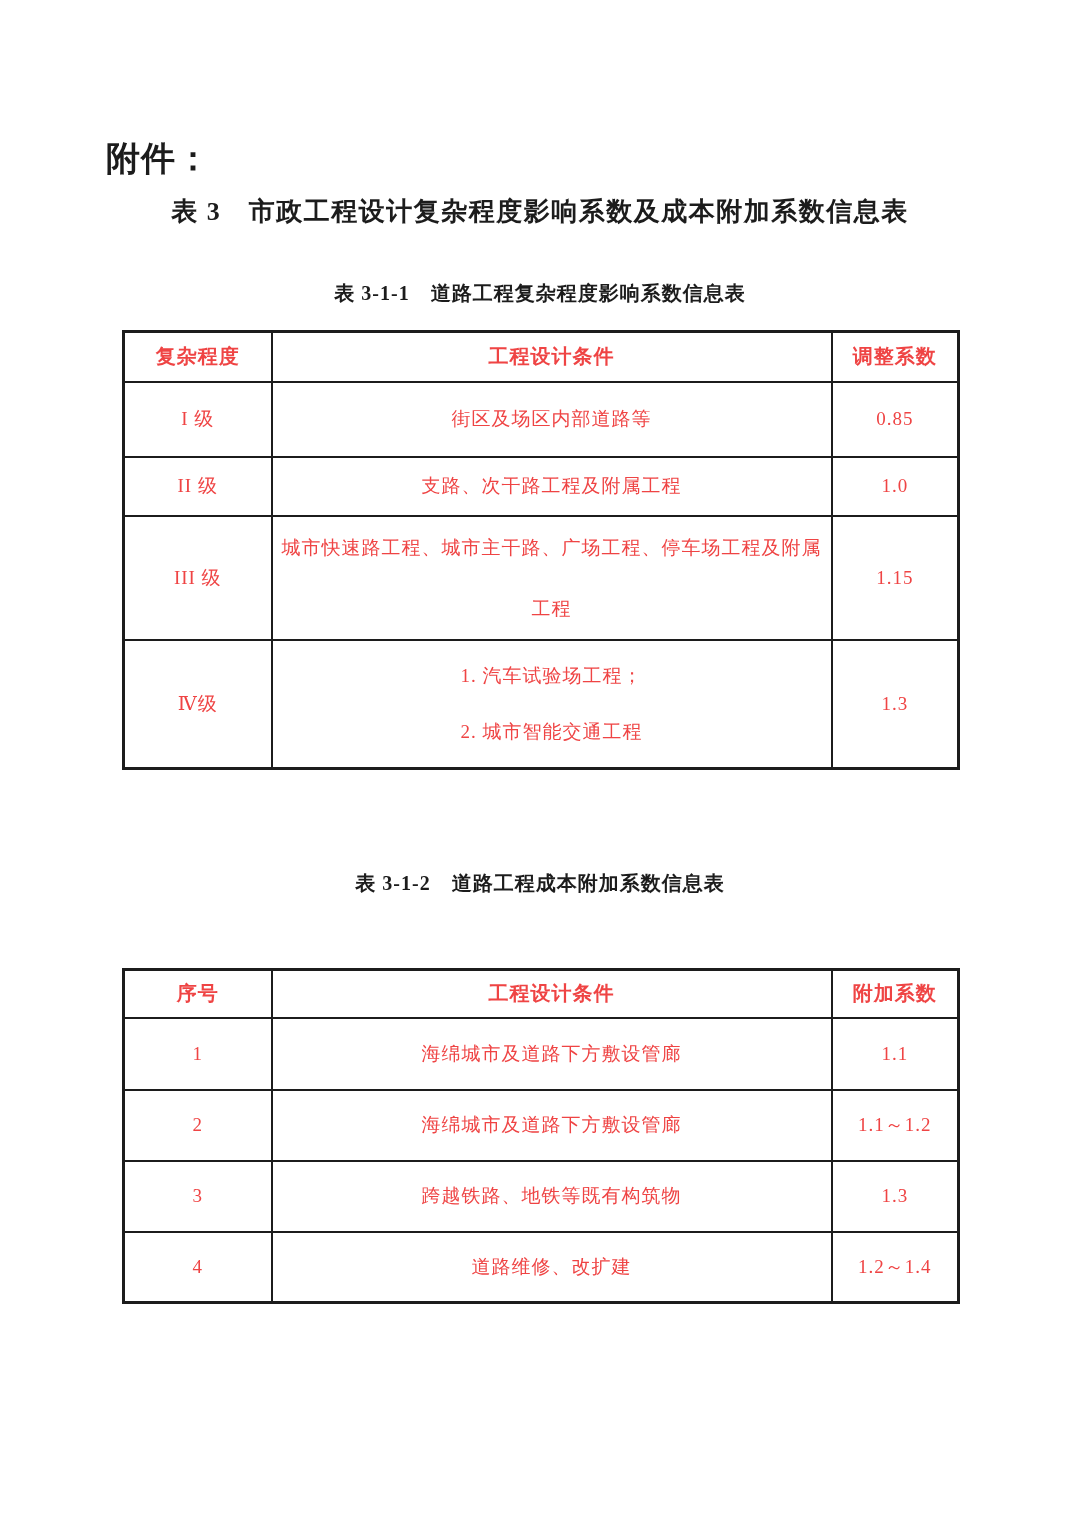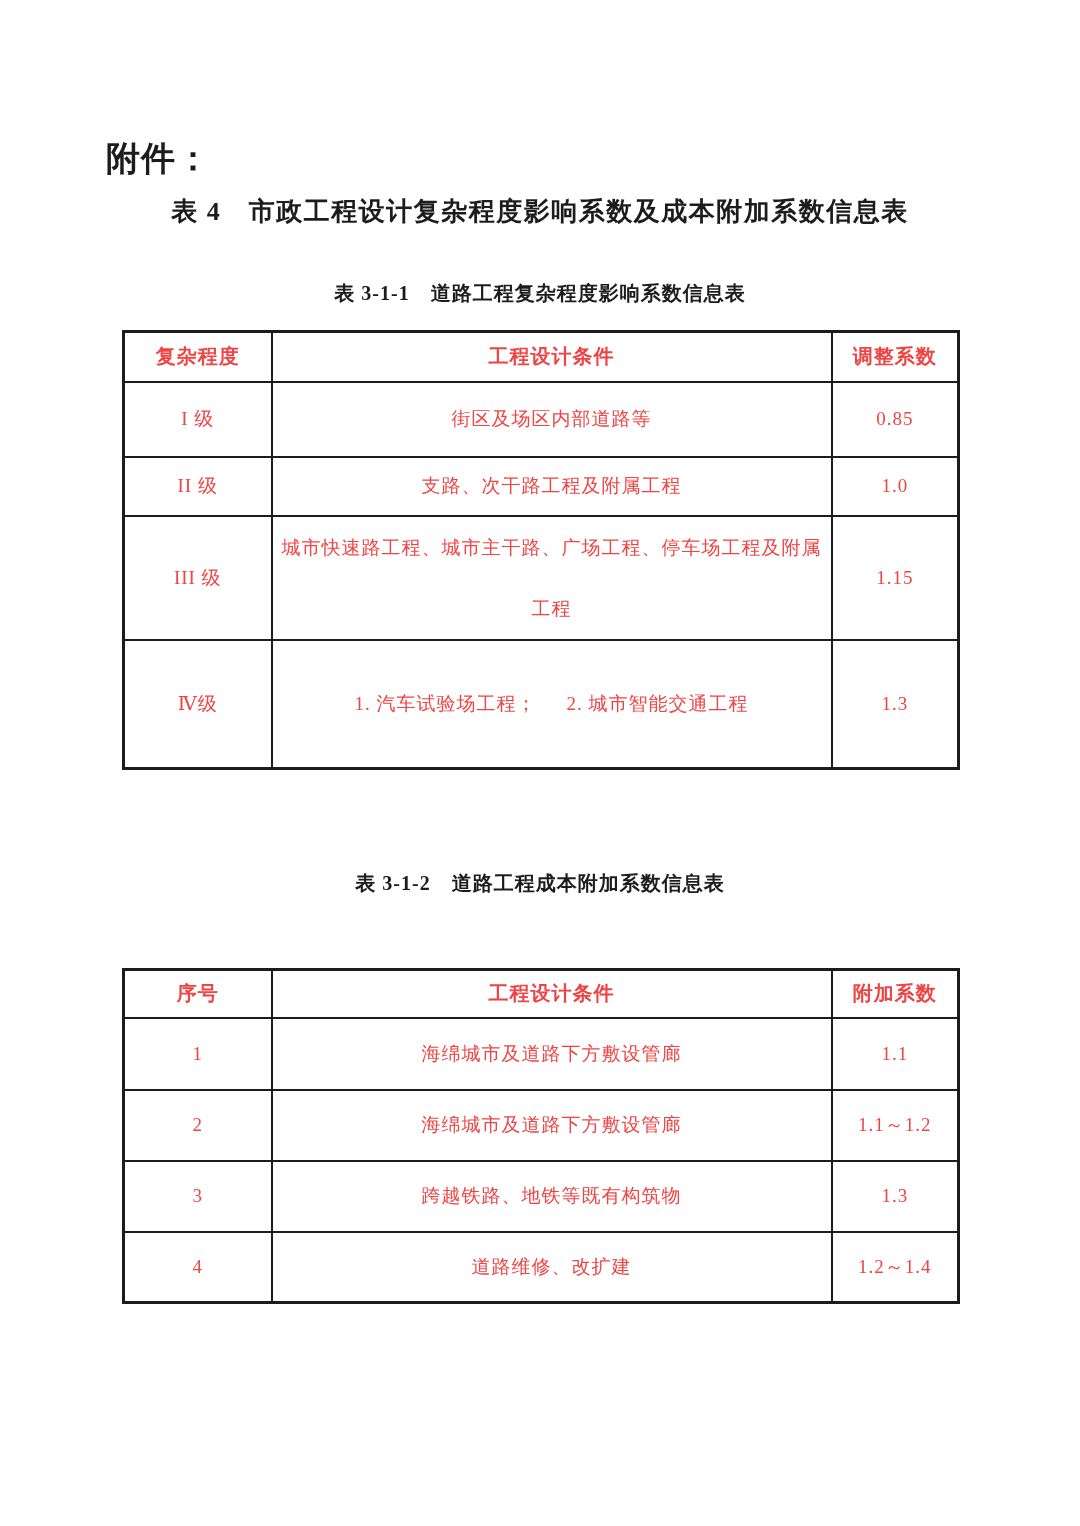--- a/index.html
+++ b/index.html
@@ -82,21 +82,21 @@
   }
   td.cell-coef {
     text-align: center;
     letter-spacing: 1.5px;
   }
   .two-line {
     line-height: 61px;
   }
   .stacked {
     display: flex;
-    flex-direction: row;
+    flex-direction: column;
     justify-content: center;
     gap: 30px;
     height: 100%;
   }
   
   #table1 tr.hrow   { height: 50px; }
   #table1 tr.row-0  { height: 75px; }
   #table1 tr.row-1  { height: 59px; }
   #table1 tr.row-2  { height: 108px; }
   #table1 tr.row-3  { height: 129px; }
@@ -106,21 +106,21 @@
   #table2 tr.row-2  { height: 71px; }
   #table2 tr.row-3  { height: 71px; }
 </style>
 </head>
 <body>
 
 <div class="page">
 
   <div class="attachment-label">附件：</div>
 
-  <div class="main-title">表 4　市政工程设计复杂程度影响系数及成本附加系数信息表</div>
+  <div class="main-title">表 3　市政工程设计复杂程度影响系数及成本附加系数信息表</div>
 
   <div class="table-caption caption-1">表 3-1-1　道路工程复杂程度影响系数信息表</div>
 
   <table class="doc-table" id="table1">
     <colgroup>
       <col style="width:148px">
       <col style="width:560px">
       <col style="width:127px">
     </colgroup>
     <tbody>

